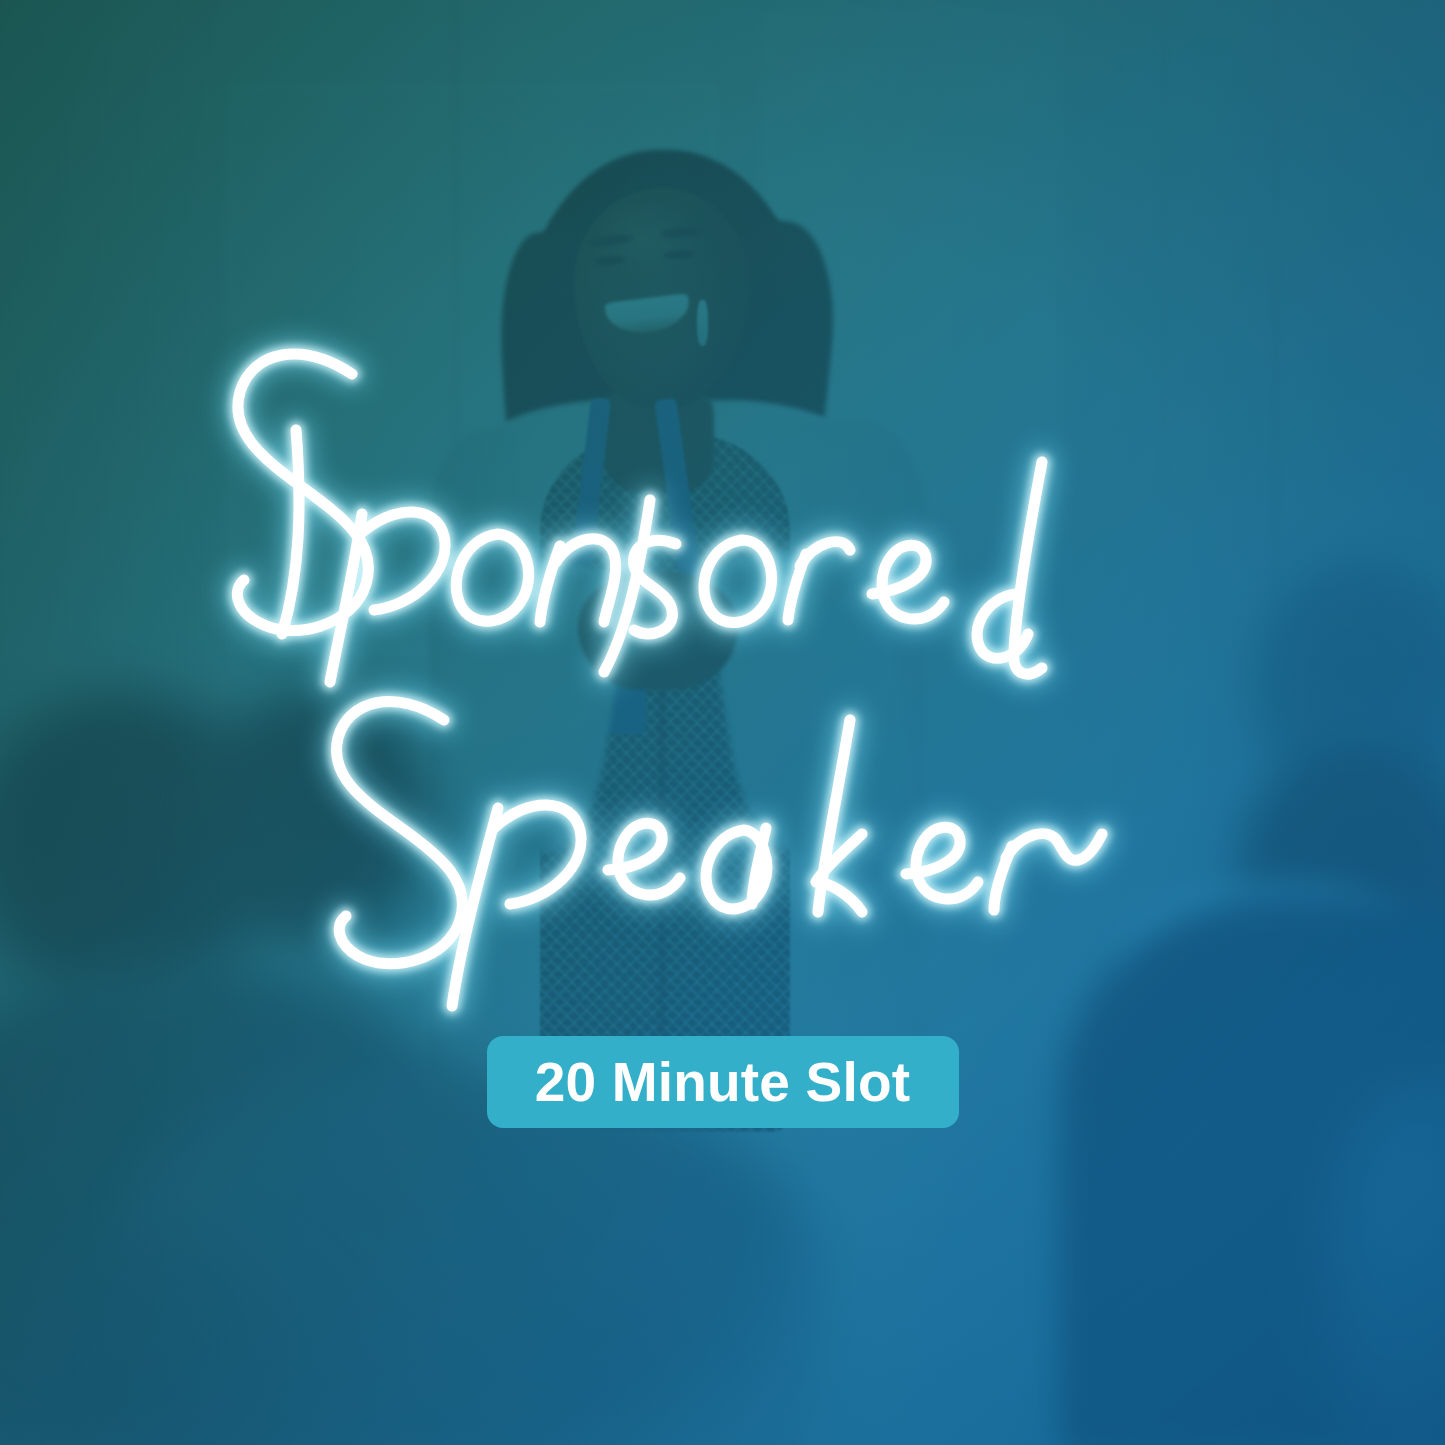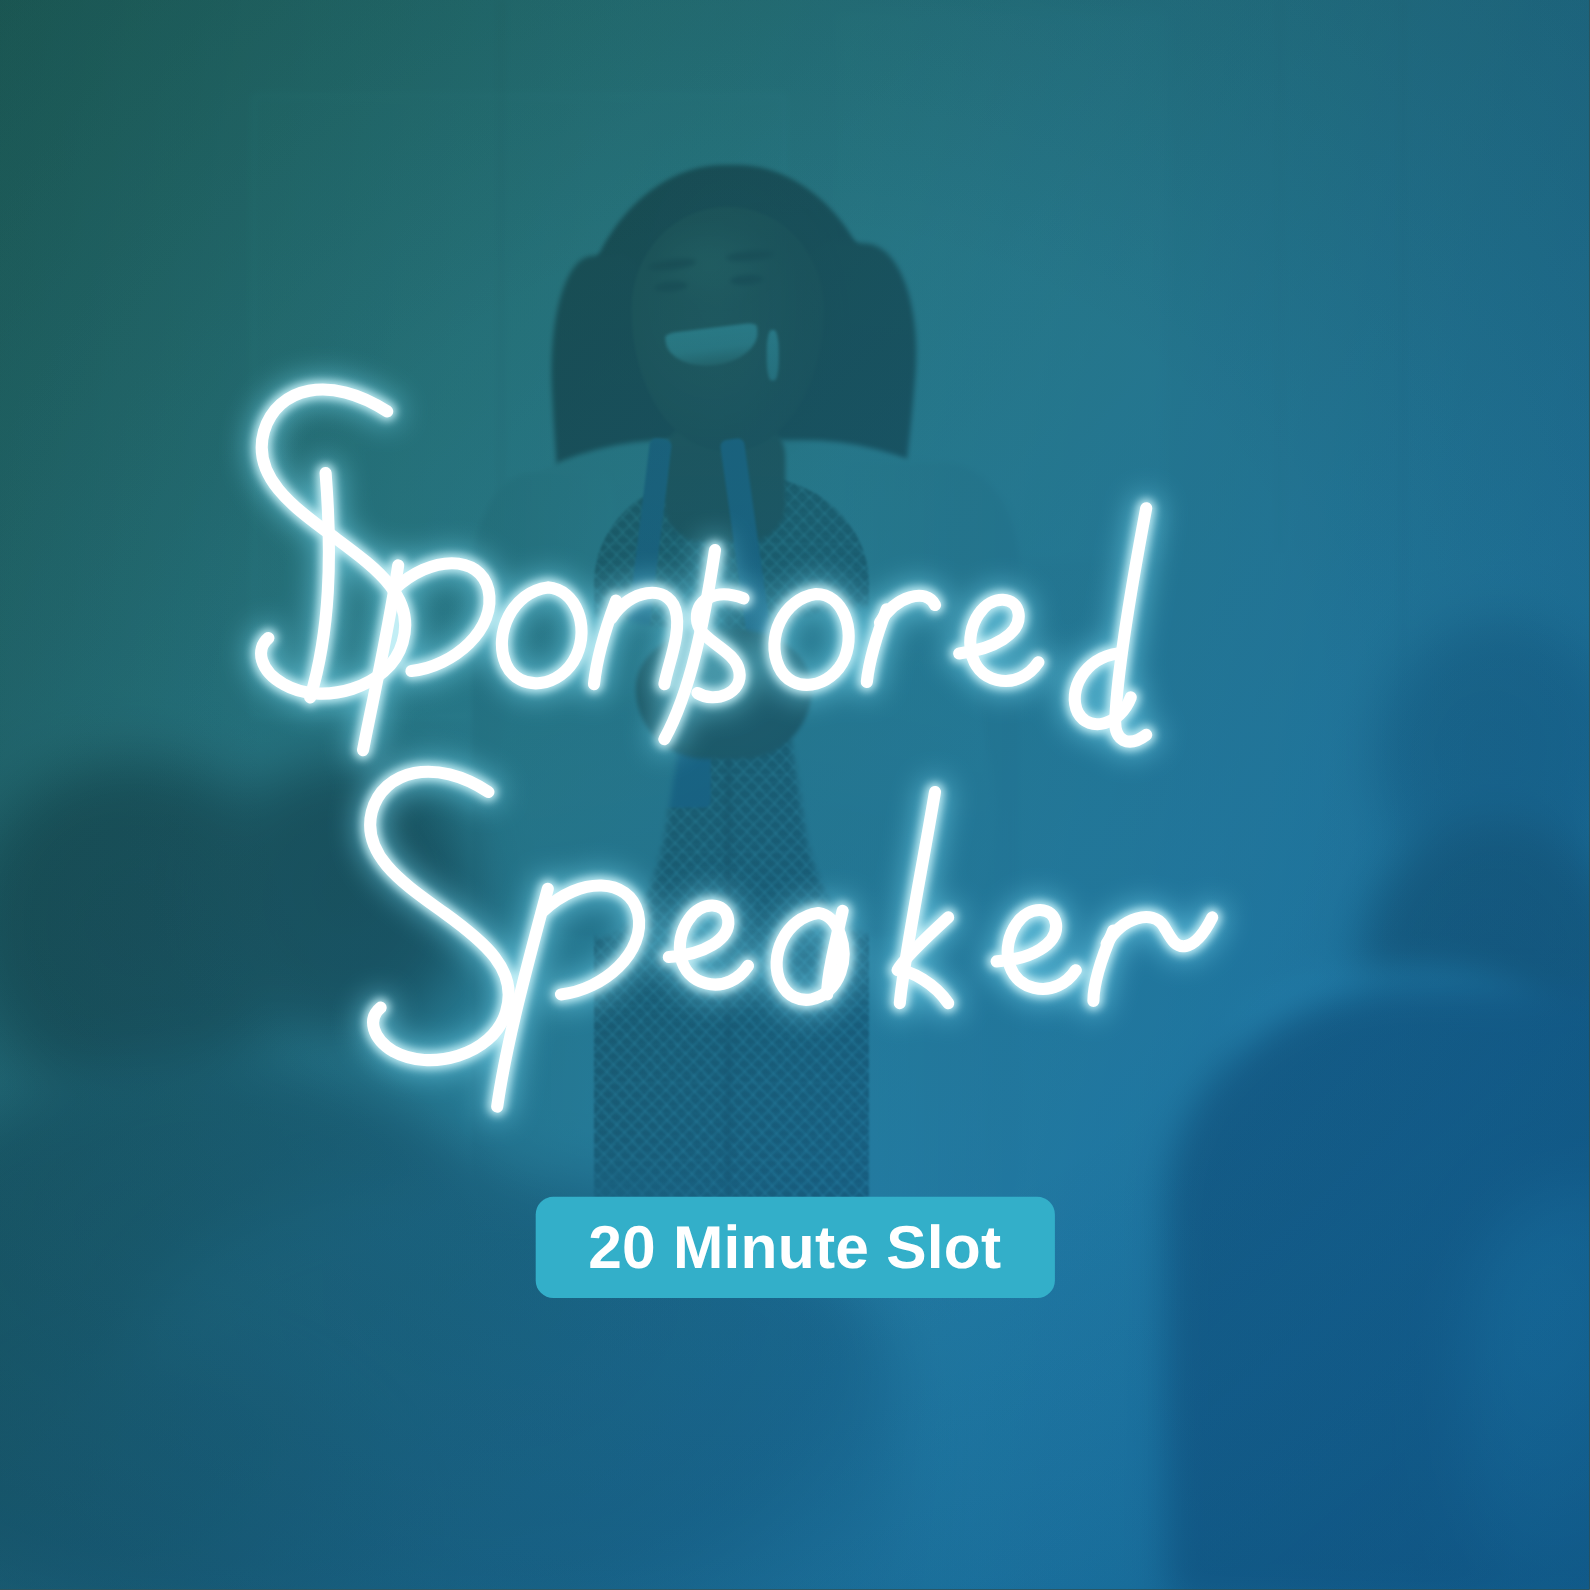--- a/index.html
+++ b/index.html
@@ -397,21 +397,21 @@
     stroke-linejoin: round;
     opacity: .85;
     filter: blur(4px);
   }
 
   
   .cta {
     position: absolute;
     left: 50%;
     transform: translateX(-50%);
-    top: 1088px;
+    top: 1036px;
     height: 92px;
     min-width: 472px;
     padding: 0 36px;
     box-sizing: border-box;
     display: flex;
     align-items: center;
     justify-content: center;
     border: none;
     border-radius: 16px;
     background: #33afc9;

